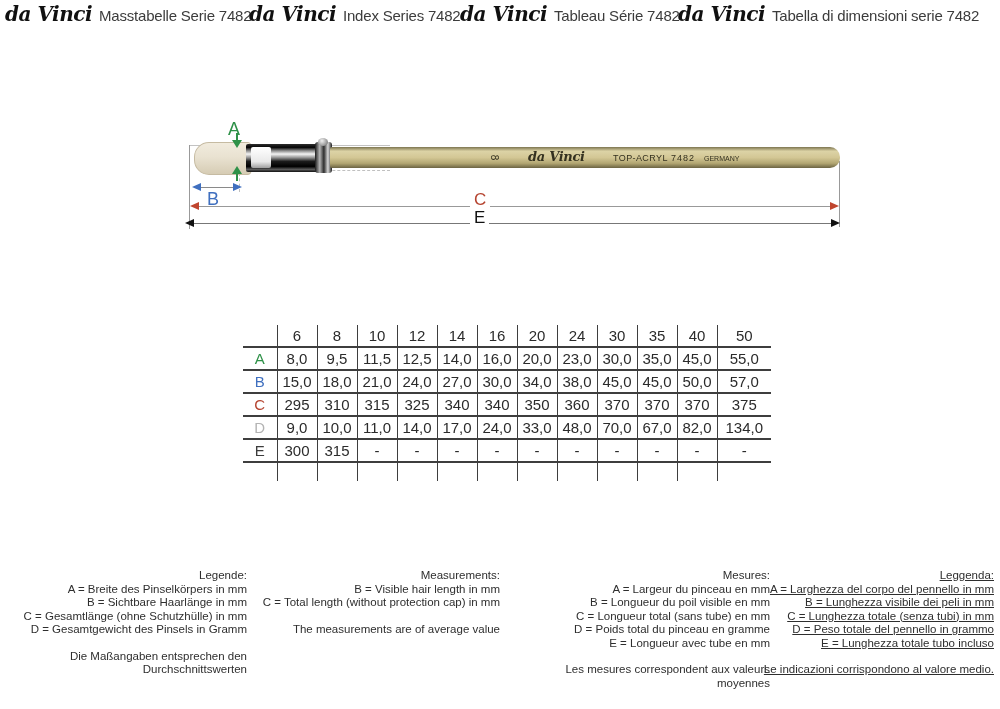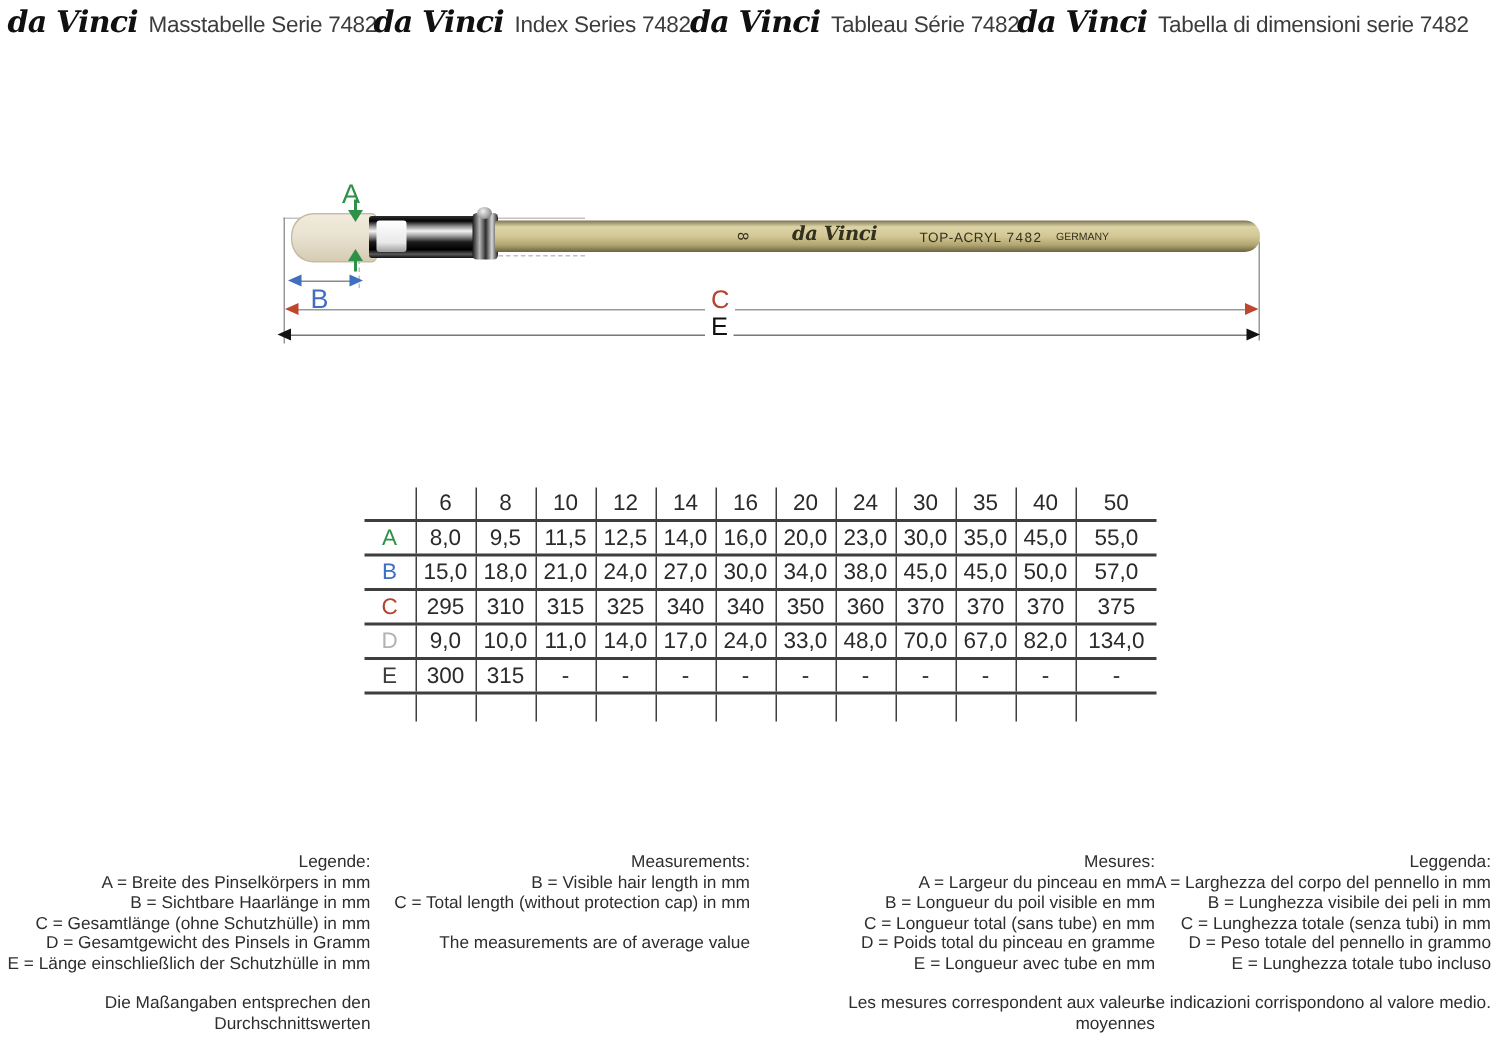--- a/index.html
+++ b/index.html
@@ -55,21 +55,21 @@
     border-bottom:2px solid #3e3e3e;border-left:1.5px solid #3e3e3e;}
   #size-table td:first-child{border-left:none;}
   #size-table tr.ghost td{border-bottom:none;height:18px;}
 
   
   .legend{position:absolute;top:569px;width:242px;font-size:11.5px;
     line-height:13.5px;color:#2e2e2e;text-align:right;}
   .legend:nth-child(1){left:5px;}
   .legend:nth-child(2){left:258px;}
   .legend:nth-child(3){left:508px;margin-left:20px;}
-  .legend:nth-child(4){left:752px;}
+  .legend:nth-child(4){left:752px;text-decoration:underline;}
   .lnote{margin-top:13px;white-space:pre-line;}
 </style>
 </head>
 <body>
 
 <div class="hdr-pair" id="hp1">
   <span class="brand">da Vinci</span>
   <span class="hdr-label">Masstabelle Serie 7482</span>
 </div>
 <div class="hdr-pair" id="hp2">
@@ -253,21 +253,20 @@
     </tbody>
   </table>
 
 <div id="legends">
     <div class="legend">
       <div class="ltitle">Legende:</div>
       <div class="litem">A = Breite des Pinselkörpers in mm</div>
       <div class="litem">B = Sichtbare Haarlänge in mm</div>
       <div class="litem">C = Gesamtlänge (ohne Schutzhülle) in mm</div>
       <div class="litem">D = Gesamtgewicht des Pinsels in Gramm</div>
-      <div class="litem">E = Länge einschließlich der Schutzhülle in mm</div>
       <div class="lnote">Die Maßangaben entsprechen den
 Durchschnittswerten</div>
     </div>
     <div class="legend">
       <div class="ltitle">Measurements:</div>
       <div class="litem">B = Visible hair length in mm</div>
       <div class="litem">C = Total length (without protection cap) in mm</div>
       <div class="lnote">The measurements are of average value</div>
     </div>
     <div class="legend">

